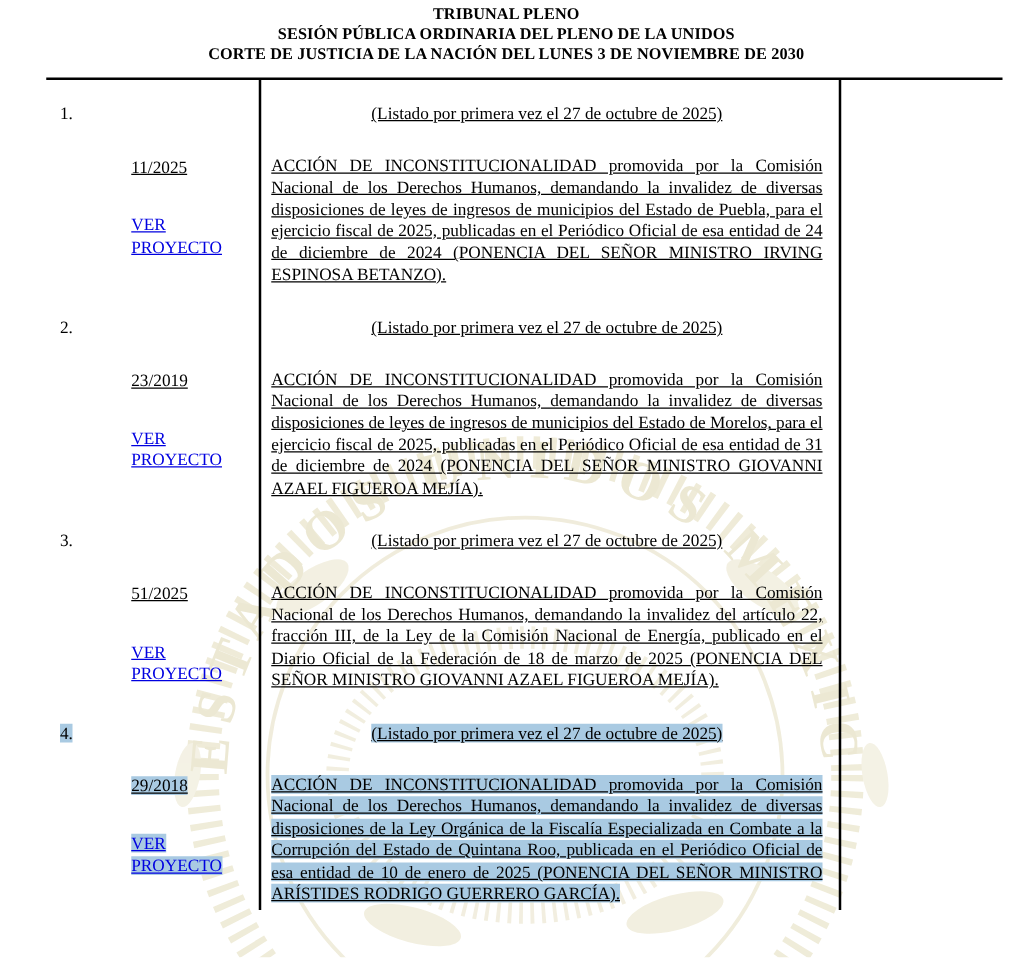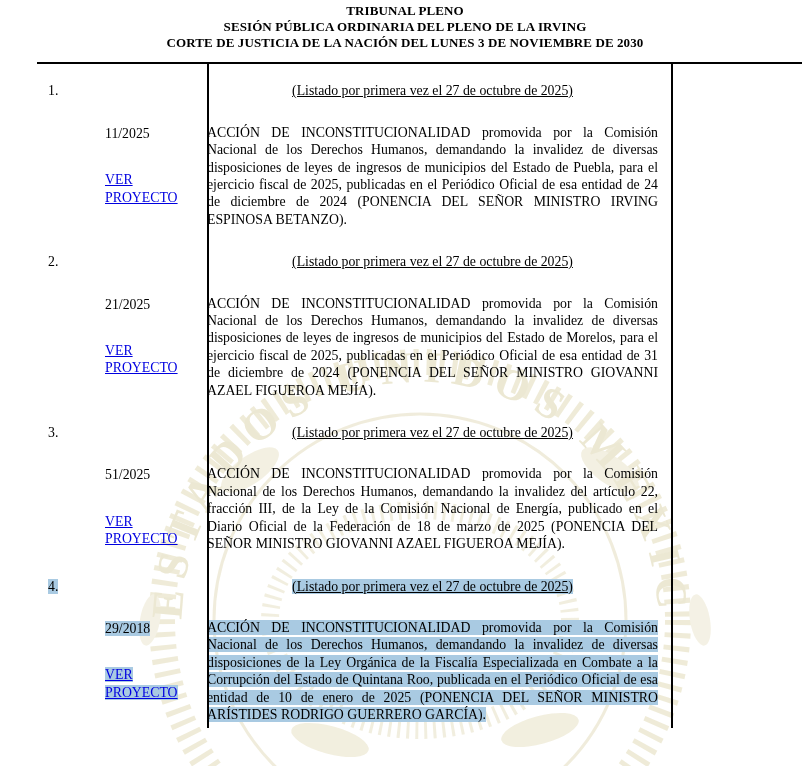--- a/index.html
+++ b/index.html
@@ -43,39 +43,40 @@
 
   .row { display:flex; }
   .row-first { padding-top:18px; }
   .row + .row { margin-top:25px; }
 
   .row-left  {
     width:170px; flex:none; box-sizing:border-box;
     padding-left:11px;
     font-size:13.8px; line-height:17.4px;
   }
-  .case-number { margin-top:25px; margin-left:57px; }
+  .case-number { margin-top:25px; margin-left:57px;text-decoration:underline; }
   .ver-link {
     display:inline-block;
     margin-top:29px; margin-left:57px;
     width:92px;
     color:var(--link,#0000e0);
     text-decoration:underline;
     cursor:pointer;
   }
   .row-main  {
     width:464px; flex:none; box-sizing:border-box;
-    padding-right:13px;
+    padding-left:10px; padding-right:13px;
     font-size:13.8px; line-height:17.4px;
   }
   .listado { text-align:center; }
   .listado-text { text-decoration:underline; }
   .case-body {
     margin:24px 0 0 0;
     text-align:justify;
+    text-decoration:underline;
   }
   
   .selected .hl { background:var(--hl,#a9cae2); }
 </style>
 </head>
 <body>
 
 <div class="page">
 
   <svg class="watermark" width="810" height="766" viewBox="0 0 810 766" aria-hidden="true">
@@ -93,21 +94,21 @@
       <text font-size="44" letter-spacing="10" fill="#ddd6b0" font-family="Liberation Serif, serif" font-weight="bold">
         <textPath href="#wmarc">ESTADOS UNIDOS MEXICANOS</textPath>
       </text>
     </g>
   </svg>
 
   <div class="content">
 
     <div class="doc-header">
       <div>TRIBUNAL PLENO</div>
-      <div>SESIÓN PÚBLICA ORDINARIA DEL PLENO DE LA IRVING</div>
+      <div>SESIÓN PÚBLICA ORDINARIA DEL PLENO DE LA UNIDOS</div>
       <div>CORTE DE JUSTICIA DE LA NACIÓN DEL LUNES 3 DE NOVIEMBRE DE 2030</div>
     </div>
 
     <div class="doc-table">
       <div class="vline vline-left"></div>
       <div class="vline vline-right"></div>
 
       <div class="row row-first">
         <div class="row-left">
           <div class="case-index"><span class="hl">1.</span></div>
@@ -116,21 +117,21 @@
         </div>
         <div class="row-main">
           <div class="listado"><span class="listado-text hl">(Listado por primera vez el 27 de octubre de 2025)</span></div>
           <p class="case-body"><span class="hl">ACCIÓN DE INCONSTITUCIONALIDAD promovida por la Comisión Nacional de los Derechos Humanos, demandando la invalidez de diversas disposiciones de leyes de ingresos de municipios del Estado de Puebla, para el ejercicio fiscal de 2025, publicadas en el Periódico Oficial de esa entidad de 24 de diciembre de 2024 (PONENCIA DEL SEÑOR MINISTRO IRVING ESPINOSA BETANZO).</span></p>
         </div>
       </div>
 
       <div class="row">
         <div class="row-left">
           <div class="case-index"><span class="hl">2.</span></div>
-          <div class="case-number"><span class="hl">21/2025</span></div>
+          <div class="case-number"><span class="hl">23/2019</span></div>
           <a class="ver-link" href="#"><span class="hl">VER PROYECTO</span></a>
         </div>
         <div class="row-main">
           <div class="listado"><span class="listado-text hl">(Listado por primera vez el 27 de octubre de 2025)</span></div>
           <p class="case-body"><span class="hl">ACCIÓN DE INCONSTITUCIONALIDAD promovida por la Comisión Nacional de los Derechos Humanos, demandando la invalidez de diversas disposiciones de leyes de ingresos de municipios del Estado de Morelos, para el ejercicio fiscal de 2025, publicadas en el Periódico Oficial de esa entidad de 31 de diciembre de 2024 (PONENCIA DEL SEÑOR MINISTRO GIOVANNI AZAEL FIGUEROA MEJÍA).</span></p>
         </div>
       </div>
 
       <div class="row">
         <div class="row-left">

